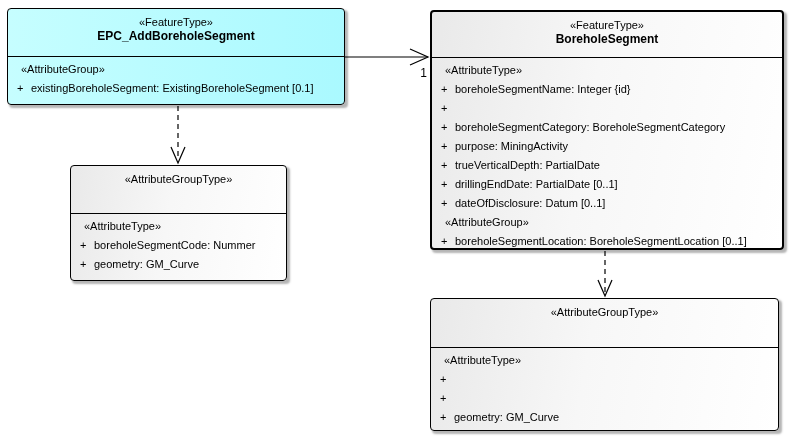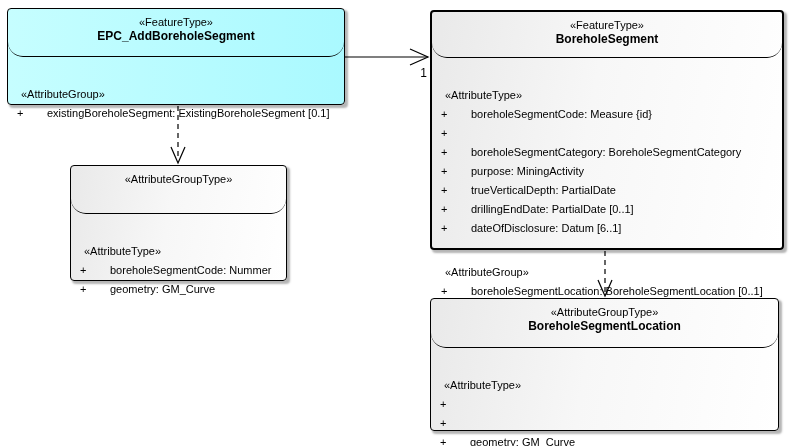--- a/index.html
+++ b/index.html
@@ -7,28 +7,28 @@
     position:relative; width:793px; height:446px; background:#ffffff;
     font-family:"Liberation Sans", sans-serif; color:#000; overflow:hidden;
   }
   .uml-class {
     position:absolute; box-sizing:border-box;
     border:1.5px solid #000; border-radius:4px;
     box-shadow:2.5px 2.5px 2px rgba(120,120,120,0.55);
     background:linear-gradient(100deg, #e9e9e9 0%, #f7f7f7 45%, #ffffff 100%);
   }
   .uml-class.cyan { background:linear-gradient(to right, #c6feff 0%, #aaf9ff 100%); }
-  .hdr { text-align:center; border-bottom:1.5px solid #000; box-sizing:border-box; padding-top:7px;border-radius:15px; }
+  .hdr { text-align:center; border-bottom:1.5px solid #000; box-sizing:border-box; padding-top:7px; }
   .stereotype { font-size:11px; line-height:13px; }
   .cls-name { font-size:12px; font-weight:bold; margin-top:0; }
   .body { padding-top:3px; }
-  .sec-label { font-size:11px; height:19px; line-height:19px; padding-left:13px; white-space:nowrap;margin-top:25px; }
+  .sec-label { font-size:11px; height:19px; line-height:19px; padding-left:13px; white-space:nowrap; }
   .attr-row { position:relative; font-size:11px; height:19px; line-height:19px; white-space:nowrap; }
   .attr-row .vis { position:absolute; left:9px; }
-  .attr-row .attr-text { position:absolute; left:39px; }
+  .attr-row .attr-text { position:absolute; left:23px; }
 
   #box-0 { left:7px;   top:8px;   width:338px; height:97px; }
   #box-0 .hdr { height:48px; }
   #box-1 { left:430px; top:10px;  width:354px; height:240px; border-width:2px; }
   #box-1 .hdr { height:46px; }
   #box-2 { left:70px;  top:165px; width:217px; height:116px; border-width:1.2px; }
   #box-2 .hdr { height:48px; }
   #box-3 { left:430px; top:298px; width:349px; height:133px; }
   #box-3 .hdr { height:49px; }
 
@@ -60,21 +60,21 @@
 
   <div class="uml-class" id="box-1">
     <div class="hdr">
       <div class="stereotype">«FeatureType»</div>
       <div class="cls-name">BoreholeSegment</div>
     </div>
     <div class="body">
         <div class="sec-label">«AttributeType»</div>
         <div class="attr-row">
           <span class="vis">+</span>
-          <span class="attr-text">boreholeSegmentCode: Measure {id}</span>
+          <span class="attr-text">boreholeSegmentName: Integer {id}</span>
         </div>
         <div class="attr-row">
           <span class="vis">+</span>
         </div>
         <div class="attr-row">
           <span class="vis">+</span>
           <span class="attr-text">boreholeSegmentCategory: BoreholeSegmentCategory</span>
         </div>
         <div class="attr-row">
           <span class="vis">+</span>
@@ -83,21 +83,21 @@
         <div class="attr-row">
           <span class="vis">+</span>
           <span class="attr-text">trueVerticalDepth: PartialDate</span>
         </div>
         <div class="attr-row">
           <span class="vis">+</span>
           <span class="attr-text">drillingEndDate: PartialDate [0..1]</span>
         </div>
         <div class="attr-row">
           <span class="vis">+</span>
-          <span class="attr-text">dateOfDisclosure: Datum [6..1]</span>
+          <span class="attr-text">dateOfDisclosure: Datum [0..1]</span>
         </div>
         <div class="sec-label">«AttributeGroup»</div>
         <div class="attr-row">
           <span class="vis">+</span>
           <span class="attr-text">boreholeSegmentLocation: BoreholeSegmentLocation [0..1]</span>
         </div>
       </div>
   </div>
 
   <div class="uml-class" id="box-2">
@@ -113,21 +113,20 @@
         <div class="attr-row">
           <span class="vis">+</span>
           <span class="attr-text">geometry: GM_Curve</span>
         </div>
       </div>
   </div>
 
   <div class="uml-class" id="box-3">
     <div class="hdr">
       <div class="stereotype">«AttributeGroupType»</div>
-      <div class="cls-name">BoreholeSegmentLocation</div>
     </div>
     <div class="body">
         <div class="sec-label">«AttributeType»</div>
         <div class="attr-row">
           <span class="vis">+</span>
         </div>
         <div class="attr-row">
           <span class="vis">+</span>
         </div>
         <div class="attr-row">

